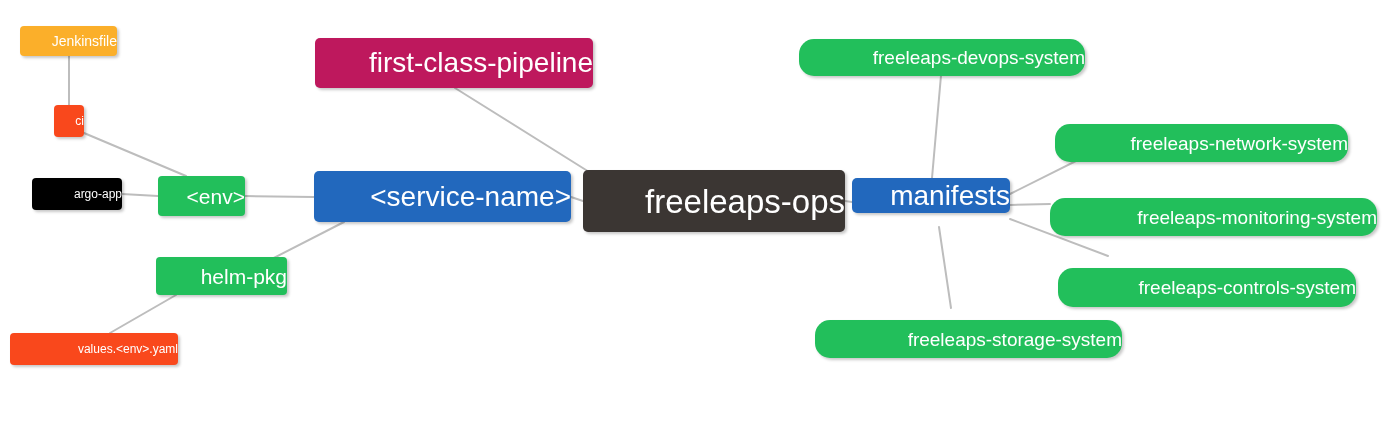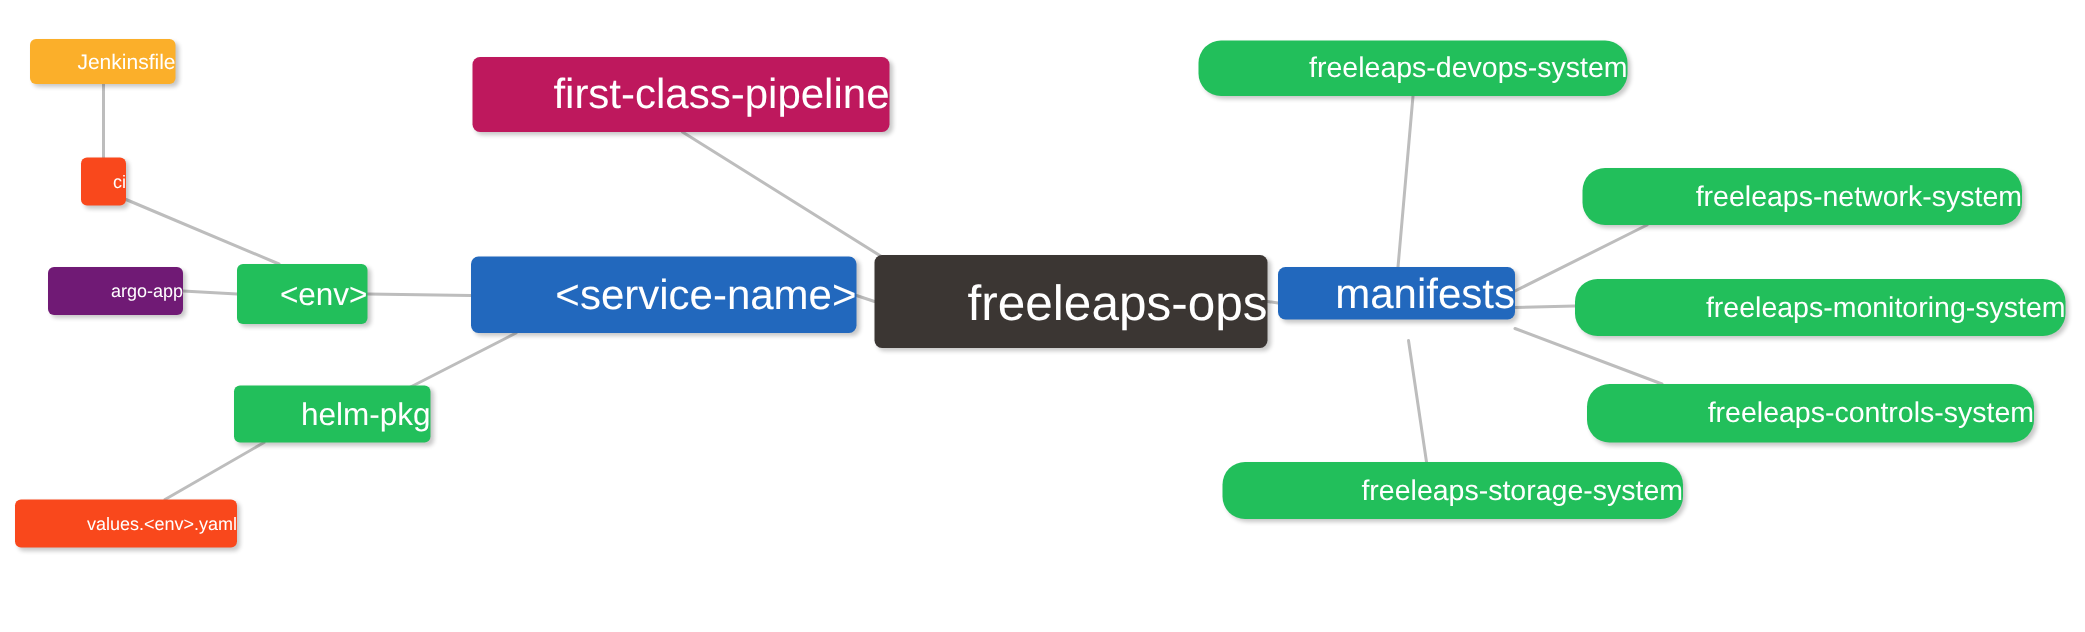--- a/index.html
+++ b/index.html
@@ -41,21 +41,21 @@
     text-align: center;
   }
   .node-label {
     display: block;
     white-space: nowrap;
   }
   
   .tier-root   { font-size: 33px; border-radius: 5px; }
   .tier-l1-big { font-size: 28px; border-radius: 5px; }
   .tier-l2     { font-size: 21px; border-radius: 4px; }
-  .tier-l3     { font-size: 19px; border-radius: 15px; }
+  .tier-l3     { font-size: 19px; border-radius: 15px; margin-top: 12px; }
   .tier-sm     { font-size: 12px; border-radius: 4px; }
   .tier-xs     { font-size: 14px; border-radius: 4px; }
 </style>
 </head>
 <body>
 
 <div id="mindmap">
   <svg id="edge-layer" viewBox="0 0 1390 421" width="1390" height="421" xmlns="http://www.w3.org/2000/svg">
       <line x1="583" y1="201" x2="571" y2="197" stroke="#bdbdbd" stroke-width="2" stroke-linecap="round"></line>
       <line x1="845" y1="201" x2="852" y2="202" stroke="#bdbdbd" stroke-width="2" stroke-linecap="round"></line>
@@ -89,24 +89,24 @@
     </div>
     <div class="node tier-l2" style="left: 156px; top: 257px; width: 131px; height: 38px; background: rgb(34, 191, 91); color: rgb(255, 255, 255);">
       <span class="node-label">helm-pkg</span>
     </div>
     <div class="node tier-xs" style="left: 20px; top: 26px; width: 97px; height: 30px; background: rgb(251, 175, 42); color: rgb(255, 255, 255);">
       <span class="node-label">Jenkinsfile</span>
     </div>
     <div class="node tier-sm" style="left: 54px; top: 105px; width: 30px; height: 32px; background: rgb(249, 72, 28); color: rgb(255, 255, 255);">
       <span class="node-label">ci</span>
     </div>
-    <div class="node tier-sm" style="left: 32px; top: 178px; width: 90px; height: 32px; background: #701a75; color: rgb(255, 255, 255);">
+    <div class="node tier-sm" style="left: 32px; top: 178px; width: 90px; height: 32px; background: #000000; color: rgb(255, 255, 255);">
       <span class="node-label">argo-app</span>
     </div>
-    <div class="node tier-sm" style="left: 10px; top: 333px; width: 148px; height: 32px; background: rgb(249, 72, 28); color: rgb(255, 255, 255);">
+    <div class="node tier-sm" style="left: 10px; top: 333px; width: 168px; height: 32px; background: rgb(249, 72, 28); color: rgb(255, 255, 255);">
       <span class="node-label">values.&lt;env&gt;.yaml</span>
     </div>
     <div class="node tier-l3" style="left: 799px; top: 27px; width: 286px; height: 37px; background: rgb(34, 191, 91); color: rgb(255, 255, 255);">
       <span class="node-label">freeleaps-devops-system</span>
     </div>
     <div class="node tier-l3" style="left: 1055px; top: 112px; width: 293px; height: 38px; background: rgb(34, 191, 91); color: rgb(255, 255, 255);">
       <span class="node-label">freeleaps-network-system</span>
     </div>
     <div class="node tier-l3" style="left: 1050px; top: 186px; width: 327px; height: 38px; background: rgb(34, 191, 91); color: rgb(255, 255, 255);">
       <span class="node-label">freeleaps-monitoring-system</span>

